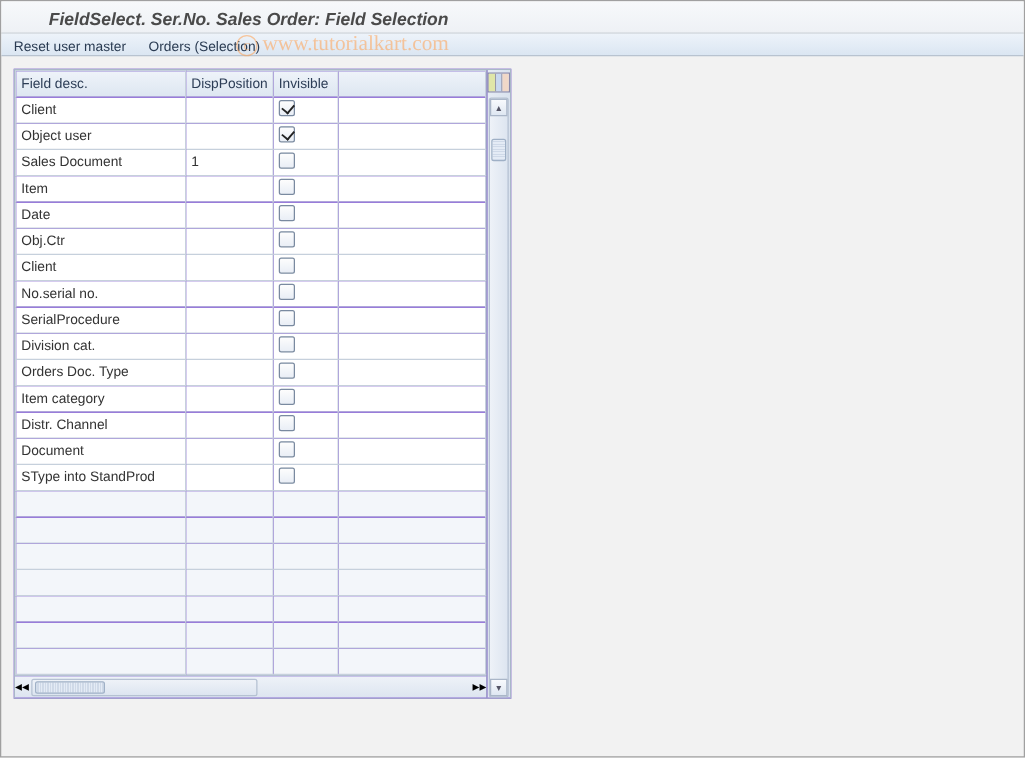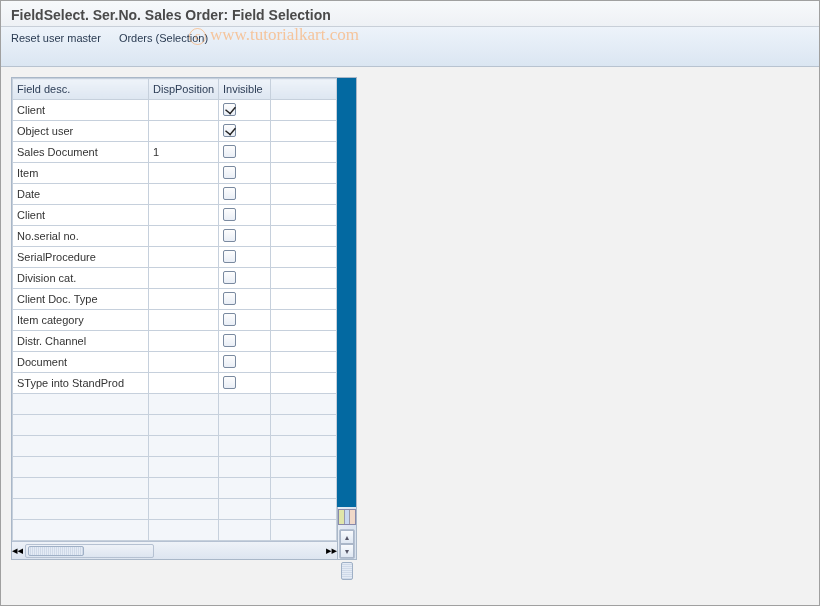--- a/index.html
+++ b/index.html
@@ -14,26 +14,28 @@
     border: 1px solid #a0a0a0;
   }
   .titlebar {
     background: linear-gradient(#f7f9fb, #eef1f5);
     border-bottom: 1px solid #c8cfd8;
     padding: 6px 10px 3px 10px;
   }
   .titlebar h1 {
     font-size: 14px;
     font-weight: bold;
+    font-style: italic;
     color: #4a4a4a;
+    margin-left: 28px;
   }
   .toolbar {
     background: linear-gradient(#edf3fa, #dbe6f2);
     border-bottom: 1px solid #b8c3d0;
-    padding: 5px 10px 22px 10px;
+    padding: 5px 10px 0 10px;
     display: flex;
     gap: 18px;
     font-size: 11px;
     color: #2a3b52;
   }
   .toolbar span { cursor: default; }
   .content { padding: 10px; position: relative; }
   .watermark {
     position: absolute;
     top: 24px; left: 188px;
@@ -46,24 +48,23 @@
   .watermark .c {
     display:inline-block;
     border:1.5px solid rgba(255,160,80,0.55);
     border-radius:50%;
     width:17px;height:17px;
     line-height:14px;text-align:center;
     font-size:12px;margin-right:4px;
   }
   .grid-wrap {
     display: flex;
-    width: 346px;
+    width: 398px;
     border: 1px solid #a9b7c8;
-    background: #0369a1;
-    align-items: flex-end;
+    background: #6d28d9;
   }
   .grid-main { flex: 1 1 auto; }
   .grid-side {
     width: 24px;
     background: linear-gradient(to right,#e6ecf4,#d9e2ee);
     border-left: 1px solid #a9b7c8;
     display:flex; flex-direction:column;
     align-items:center;
   }
   .grid-side .cfg {
@@ -212,20 +213,26 @@
               <td class="inv"><span class="cb"></span></td>
               <td></td>
             </tr>
             <tr>
               <td>Date</td>
               <td></td>
               <td class="inv"><span class="cb"></span></td>
               <td></td>
             </tr>
             <tr>
+              <td>Obj.Ctr</td>
+              <td></td>
+              <td class="inv"><span class="cb"></span></td>
+              <td></td>
+            </tr>
+            <tr>
               <td>Client</td>
               <td></td>
               <td class="inv"><span class="cb"></span></td>
               <td></td>
             </tr>
             <tr>
               <td>No.serial no.</td>
               <td></td>
               <td class="inv"><span class="cb"></span></td>
               <td></td>
@@ -236,21 +243,21 @@
               <td class="inv"><span class="cb"></span></td>
               <td></td>
             </tr>
             <tr>
               <td>Division cat.</td>
               <td></td>
               <td class="inv"><span class="cb"></span></td>
               <td></td>
             </tr>
             <tr>
-              <td>Client Doc. Type</td>
+              <td>Orders Doc. Type</td>
               <td></td>
               <td class="inv"><span class="cb"></span></td>
               <td></td>
             </tr>
             <tr>
               <td>Item category</td>
               <td></td>
               <td class="inv"><span class="cb"></span></td>
               <td></td>
             </tr>

